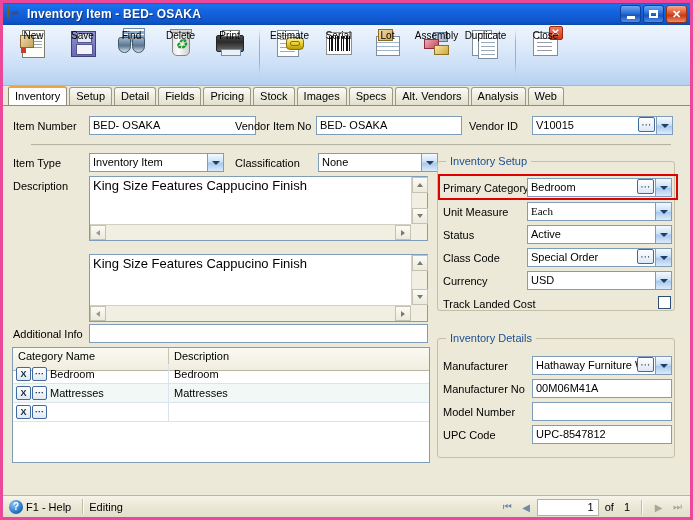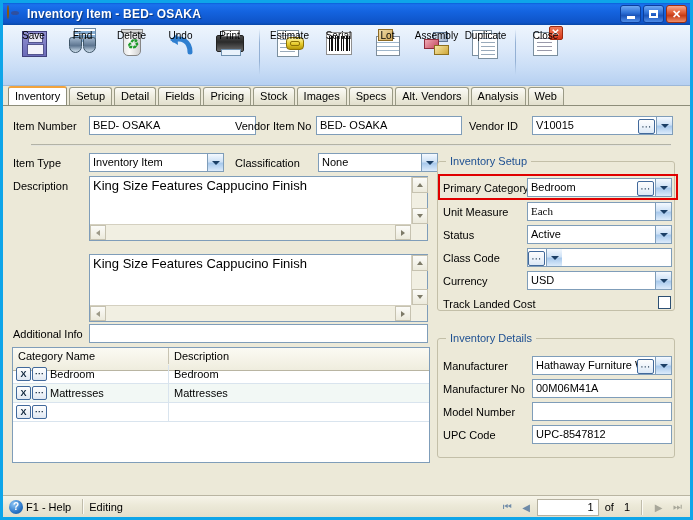--- a/index.html
+++ b/index.html
@@ -5,21 +5,21 @@
   html,body{margin:0;padding:0;}
   body{
     width:693px;height:520px;overflow:hidden;
     font-family:"Liberation Sans", sans-serif;
     font-size:11px;
     background:#0a246a;
   }
   #window{
     position:absolute;left:0;top:0;width:693px;height:520px;
     box-sizing:border-box;
-    border:3px solid #0ea5e9;
+    border:3px solid #ec4899;
     background:#ece9d8;
     display:flex;flex-direction:column;
   }
   
   #titlebar{
     height:22px;flex:0 0 22px;
     background:linear-gradient(180deg,#0a5fd8 0%,#1b72ee 8%,#1463df 40%,#0e54c8 88%,#0948a8 100%);
     display:flex;align-items:center;padding:0 2px 0 4px;
     position:relative;
   }
@@ -144,21 +144,21 @@
     flex:1 1 auto;position:relative;background:#ece9d8;overflow:hidden;
   }
   .lbl{position:absolute;font-size:11px;color:#000;white-space:nowrap;}
   .tinput{
     position:absolute;box-sizing:border-box;height:19px;
     background:#fff;border:1px solid #7f9db9;
     font-family:"Liberation Sans",sans-serif;font-size:11px;color:#000;
     padding:1px 3px;line-height:15px;overflow:hidden;white-space:nowrap;
   }
   .combo{position:absolute;box-sizing:border-box;height:19px;
-    background:#fff;border:1px solid #7f9db9;display:flex;align-items:flex-end;}
+    background:#fff;border:1px solid #7f9db9;display:flex;align-items:flex-start;}
   .combo .val{flex:1 1 auto;padding:0 3px;font-size:11px;color:#000;overflow:hidden;white-space:nowrap;line-height:17px;}
   .dd{
     flex:0 0 16px;width:16px;height:17px;margin:0;
     background:linear-gradient(180deg,#f4f9ff 0%,#cfe2f6 45%,#a8c9ec 55%,#dcebfb 100%);
     border-left:1px solid #7f9db9;
     display:flex;align-items:center;justify-content:center;cursor:pointer;box-sizing:border-box;
   }
   .dd .car{width:0;height:0;border-left:4px solid transparent;border-right:4px solid transparent;border-top:4px solid #1b3f66;}
   .ellbtn{
     flex:0 0 17px;width:17px;height:15px;margin-right:1px;
@@ -245,20 +245,34 @@
           <span class="max-gl"></span>
         </span>
       <span class="tb-btn close">
           <span class="gl">✕</span>
         </span>
     </span>
   </div>
 
   <div id="toolbar">
 
+    <div class="tbtn">
+      <span class="ico">
+        <span class="pg">
+            <i class="ln" style="top:4px"></i>
+            <i class="ln" style="top:7px"></i>
+            <i class="ln" style="top:10px"></i>
+            <i class="ln" style="top:13px"></i>
+            <i class="ln" style="top:16px"></i>
+          </span>
+        <span style="position:absolute;left:2px;top:7px;width:14px;height:13px;background:linear-gradient(135deg,#eddcae 0%,#c8a258 100%);border:1px solid #8b6a24;box-sizing:border-box;"></span>
+        <span style="position:absolute;left:3px;top:20px;width:5px;height:5px;background:#cf3b2a;"></span>
+      </span>
+      <span class="lbl">New</span>
+    </div>
 
     <div class="tbtn">
       <span class="ico">
         <span class="floppy">
             <i class="shut"></i>
             <i class="lab"></i>
           </span>
       </span>
       <span class="lbl">Save</span>
     </div>
@@ -281,29 +295,20 @@
     <div class="tbtn">
       <span class="ico">
         <span class="binlid"></span>
           <span class="bin">
             <i class="rec">♻</i>
           </span>
       </span>
       <span class="lbl">Delete</span>
     </div>
 
-    <div class="tbtn">
-      <span class="ico">
-        <svg class="undoarc" viewBox="0 0 26 22">
-          <path d="M22 19 C22 8 13 4 6 7" stroke="#2f7fd0" stroke-width="5" fill="none" stroke-linecap="round"></path>
-          <path d="M9 1 L2 7 L10 12 Z" fill="#2f7fd0"></path>
-        </svg>
-      </span>
-      <span class="lbl">Undo</span>
-    </div>
 
     <div class="tbtn">
       <span class="ico">
         <span class="printer">
             <i class="pap"></i>
             <i class="out"></i>
           </span>
       </span>
       <span class="lbl">Print</span>
     </div>
@@ -546,20 +551,21 @@
     <span class="lbl" style="left:440px;top:123px;">Status</span>
     <div class="combo" style="left:524px;top:119px;width:145px;">
       <span class="val">Active</span>
       <span class="dd">
           <i class="car"></i>
         </span>
     </div>
 
     <span class="lbl" style="left:440px;top:146px;">Class Code</span>
     <div class="combo" style="left:524px;top:142px;width:145px;">
+      <span class="val">Special Order</span>
       <span class="ellbtn">⋯</span>
       <span class="dd">
           <i class="car"></i>
         </span>
     </div>
 
     <span class="lbl" style="left:440px;top:169px;">Currency</span>
     <div class="combo" style="left:524px;top:165px;width:145px;">
       <span class="val">USD</span>
       <span class="dd">

